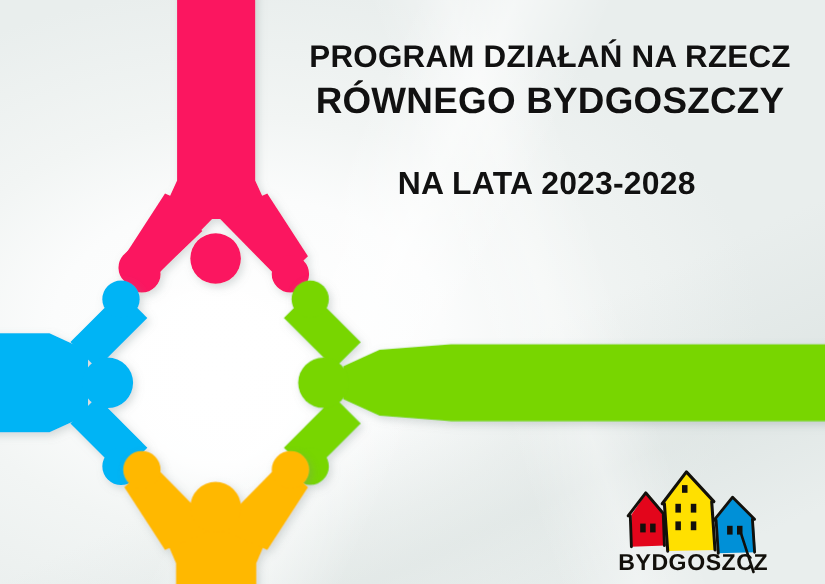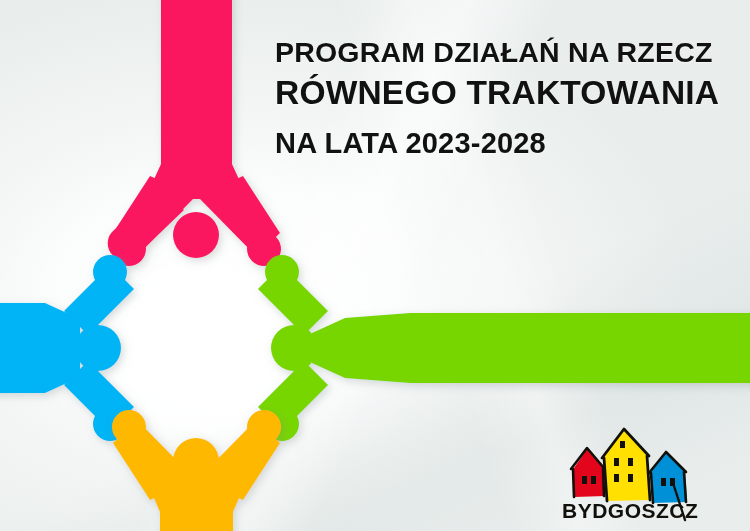--- a/index.html
+++ b/index.html
@@ -41,37 +41,37 @@
     width: 750px;
     height: 531px;
   }
 
   
   #title-block {
     position: absolute;
     left: 275px;
     top: 38px;
     width: 450px;
-    text-align: left;
+    text-align: center;
     color: #111111;
   }
   .tline {
     font-family: "Liberation Sans", sans-serif;
     font-weight: bold;
     letter-spacing: 0.2px;
     line-height: 1.0;
     white-space: nowrap;
     text-shadow: 0 1px 0 rgba(255,255,255,0.55);
   }
   #line-1 { font-size: 28.5px; margin-bottom: 9px; }
   #line-2 { font-size: 33.5px; margin-bottom: 9px; }
   #line-3 { font-size: 28.5px; }
   #line-years {
     font-size: 29px;
-    margin-top: 20px;
+    margin-top: 44px;
     padding-right: 6px;
   }
 
   
   #logo {
     position: absolute;
     left: 554px;
     top: 424px;
     width: 155px;
     height: 98px;
@@ -148,21 +148,21 @@
 
       <path d="M 243 500 L 197 480 L 256 420 L 280 443 Z" fill="#ffb806"></path>
       <rect x="247" y="410" width="34" height="34" rx="17" fill="#ffb806" transform="rotate(-45 264 427)"></rect>
 
       <circle cx="196" cy="461" r="23" fill="#ffb806"></circle>
     </g>
   </svg>
 
   <div id="title-block">
     <div class="tline" id="line-1">PROGRAM DZIAŁAŃ NA RZECZ</div>
-    <div class="tline" id="line-2">RÓWNEGO TRAKTOWANIA</div>
+    <div class="tline" id="line-2">RÓWNEGO BYDGOSZCZY</div>
     <div class="tline" id="line-years">NA LATA 2023-2028</div>
   </div>
 
   <div id="logo">
     <svg viewBox="0 0 155 98" width="155" height="98">
 
       <g>
         <path d="M20 44 L33 25 L49 43 L51 72 L20 73 Z" fill="#e3051b"></path>
         <path d="M17 45 L33 24 L50 44" fill="none" stroke="#12100b" stroke-width="2.6" stroke-linecap="round" stroke-linejoin="round"></path>
         <path d="M19 45 L20 73" fill="none" stroke="#12100b" stroke-width="2.6" stroke-linecap="round"></path>

